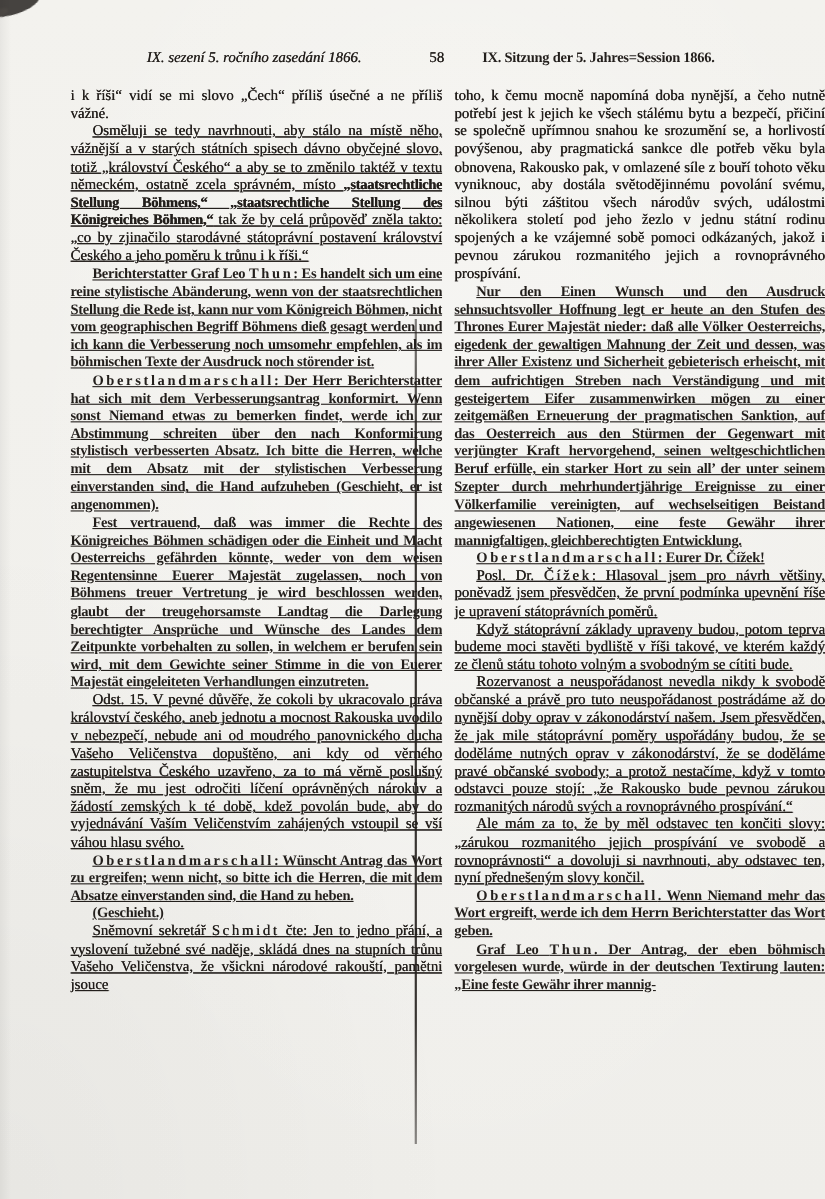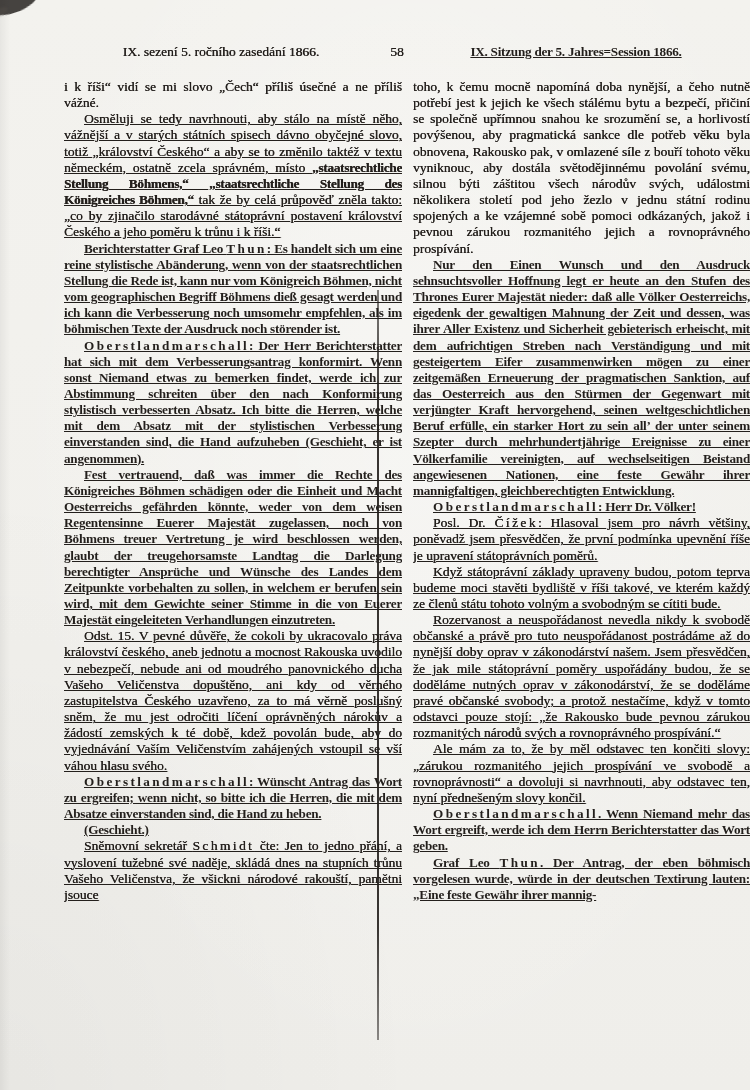--- a/index.html
+++ b/index.html
@@ -24,23 +24,23 @@
   .smudge-tl2{
     position:absolute;left:-6px;top:8px;width:14px;height:7px;
     background:#55504b;border-radius:50%;transform:rotate(-25deg);opacity:.5;filter:blur(1px);
   }
   .edge-shade-left{
     position:absolute;left:0;top:0;width:10px;height:100%;
     background:linear-gradient(90deg,rgba(0,0,0,0.05),transparent);
   }
   
   .hdr{position:absolute;top:44px;height:20px;white-space:nowrap;font-weight:bold;font-size:15px;}
-  .hdr-left{left:221px;transform:translateX(-50%);}
+  .hdr-left{left:231px;transform:translateX(-50%);font-style:italic;}
   .hdr-num{left:397px;transform:translateX(-50%);}
-  .hdr-right{left:576px;transform:translateX(-50%);text-decoration:underline;}
+  .hdr-right{left:544px;transform:translateX(-50%);}
   
   .col{position:absolute;top:79px;height:976px;overflow:hidden;margin-left:28px;}
   .col-left{left:36px;width:338px;}
   .col-right{left:385px;width:337px;}
   .divider{
     position:absolute;left:377px;top:290px;width:2px;height:750px;
     background:linear-gradient(180deg,rgba(35,31,28,.55),rgba(35,31,28,.9) 15%,rgba(35,31,28,.9) 85%,rgba(35,31,28,.5));
   }
   
   p.para{margin:0;text-align:justify;line-height:16.15px;}
@@ -73,21 +73,21 @@
       <p class="para fraktur indent"><span class="fraktur sperr">Oberstlandmarschall</span><span class="fraktur">: Der Herr Berichterstatter hat sich mit dem Verbesserungsantrag konformirt. Wenn sonst Niemand etwas zu bemerken findet, werde ich zur Abstimmung schreiten über den nach Konformirung stylistisch verbesserten Absatz. Ich bitte die Herren, welche mit dem Absatz mit der stylistischen Verbesserung einverstanden sind, die Hand aufzuheben (Geschieht, er ist angenommen).</span></p>
       <p class="para fraktur indent"><span class="fraktur">Fest vertrauend, daß was immer die Rechte des Königreiches Böhmen schädigen oder die Einheit und Macht Oesterreichs gefährden könnte, weder von dem weisen Regentensinne Euerer Majestät zugelassen, noch von Böhmens treuer Vertretung je wird beschlossen werden, glaubt der treugehorsamste Landtag die Darlegung berechtigter Ansprüche und Wünsche des Landes dem Zeitpunkte vorbehalten zu sollen, in welchem er berufen sein wird, mit dem Gewichte seiner Stimme in die von Euerer Majestät eingeleiteten Verhandlungen einzutreten.</span></p>
       <p class="para antiqua indent"><span class="antiqua">Odst. 15. V pevné důvěře, že cokoli by ukracovalo práva království českého, aneb jednotu a mocnost Rakouska uvodilo v nebezpečí, nebude ani od moudrého panovnického ducha Vašeho Veličenstva dopuštěno, ani kdy od věrného zastupitelstva Českého uzavřeno, za to má věrně poslušný sněm, že mu jest odročiti líčení oprávněných nárokův a žádostí zemských k té době, kdež povolán bude, aby do vyjednávání Vaším Veličenstvím zahájených vstoupil se vší váhou hlasu svého.</span></p>
       <p class="para fraktur indent"><span class="fraktur sperr">Oberstlandmarschall</span><span class="fraktur">: Wünscht Antrag das Wort zu ergreifen; wenn nicht, so bitte ich die Herren, die mit dem Absatze einverstanden sind, die Hand zu heben.</span></p>
       <p class="para fraktur indent"><span class="fraktur">(Geschieht.)</span></p>
       <p class="para antiqua indent"><span class="antiqua">Sněmovní sekretář </span><span class="antiqua sperr">Schmidt</span><span class="antiqua"> čte: Jen to jedno přání, a vyslovení tužebné své naděje, skládá dnes na stupních trůnu Vašeho Veličenstva, že všickni národové rakouští, pamětni jsouce</span></p>
     </div>
   <div class="col col-right" id="col-right">
       <p class="para antiqua"><span class="antiqua">toho, k čemu mocně napomíná doba nynější, a čeho nutně potřebí jest k jejich ke všech stálému bytu a bezpečí, přičiní se společně upřímnou snahou ke srozumění se, a horlivostí povýšenou, aby pragmatická sankce dle potřeb věku byla obnovena, Rakousko pak, v omlazené síle z bouří tohoto věku vyniknouc, aby dostála světodějinnému povolání svému, silnou býti záštitou všech národův svých, událostmi několikera století pod jeho žezlo v jednu státní rodinu spojených a ke vzájemné sobě pomoci odkázaných, jakož i pevnou zárukou rozmanitého jejich a rovnoprávného prospívání.</span></p>
       <p class="para fraktur indent"><span class="fraktur">Nur den Einen Wunsch und den Ausdruck sehnsuchtsvoller Hoffnung legt er heute an den Stufen des Thrones Eurer Majestät nieder: daß alle Völker Oesterreichs, eigedenk der gewaltigen Mahnung der Zeit und dessen, was ihrer Aller Existenz und Sicherheit gebieterisch erheischt, mit dem aufrichtigen Streben nach Verständigung und mit gesteigertem Eifer zusammenwirken mögen zu einer zeitgemäßen Erneuerung der pragmatischen Sanktion, auf das Oesterreich aus den Stürmen der Gegenwart mit verjüngter Kraft hervorgehend, seinen weltgeschichtlichen Beruf erfülle, ein starker Hort zu sein all’ der unter seinem Szepter durch mehrhundertjährige Ereignisse zu einer Völkerfamilie vereinigten, auf wechselseitigen Beistand angewiesenen Nationen, eine feste Gewähr ihrer mannigfaltigen, gleichberechtigten Entwicklung.</span></p>
-      <p class="para fraktur indent"><span class="fraktur sperr">Oberstlandmarschall</span><span class="fraktur">: Herr Dr. Völker!</span></p>
+      <p class="para fraktur indent"><span class="fraktur sperr">Oberstlandmarschall</span><span class="fraktur">: Eurer Dr. Čížek!</span></p>
       <p class="para antiqua indent"><span class="antiqua">Posl. Dr. </span><span class="antiqua sperr">Čížek</span><span class="antiqua">: Hlasoval jsem pro návrh většiny, poněvadž jsem přesvědčen, že první podmínka upevnění říše je upravení státoprávních poměrů.</span></p>
       <p class="para antiqua indent"><span class="antiqua">Když státoprávní základy upraveny budou, potom teprva budeme moci stavěti bydliště v říši takové, ve kterém každý ze členů státu tohoto volným a svobodným se cítiti bude.</span></p>
       <p class="para antiqua indent"><span class="antiqua">Rozervanost a neuspořádanost nevedla nikdy k svobodě občanské a právě pro tuto neuspořádanost postrádáme až do nynější doby oprav v zákonodárství našem. Jsem přesvědčen, že jak mile státoprávní poměry uspořádány budou, že se doděláme nutných oprav v zákonodárství, že se doděláme pravé občanské svobody; a protož nestačíme, když v tomto odstavci pouze stojí: „že Rakousko bude pevnou zárukou rozmanitých národů svých a rovnoprávného prospívání.“</span></p>
       <p class="para antiqua indent"><span class="antiqua">Ale mám za to, že by měl odstavec ten končiti slovy: „zárukou rozmanitého jejich prospívání ve svobodě a rovnoprávnosti“ a dovoluji si navrhnouti, aby odstavec ten, nyní přednešeným slovy končil.</span></p>
       <p class="para fraktur indent"><span class="fraktur sperr">Oberstlandmarschall</span><span class="fraktur">. Wenn Niemand mehr das Wort ergreift, werde ich dem Herrn Berichterstatter das Wort geben.</span></p>
       <p class="para fraktur indent"><span class="fraktur">Graf Leo </span><span class="fraktur sperr">Thun</span><span class="fraktur">. Der Antrag, der eben böhmisch vorgelesen wurde, würde in der deutschen Textirung lauten: „Eine feste Gewähr ihrer mannig-</span></p>
     </div>
 
 </div>
 

